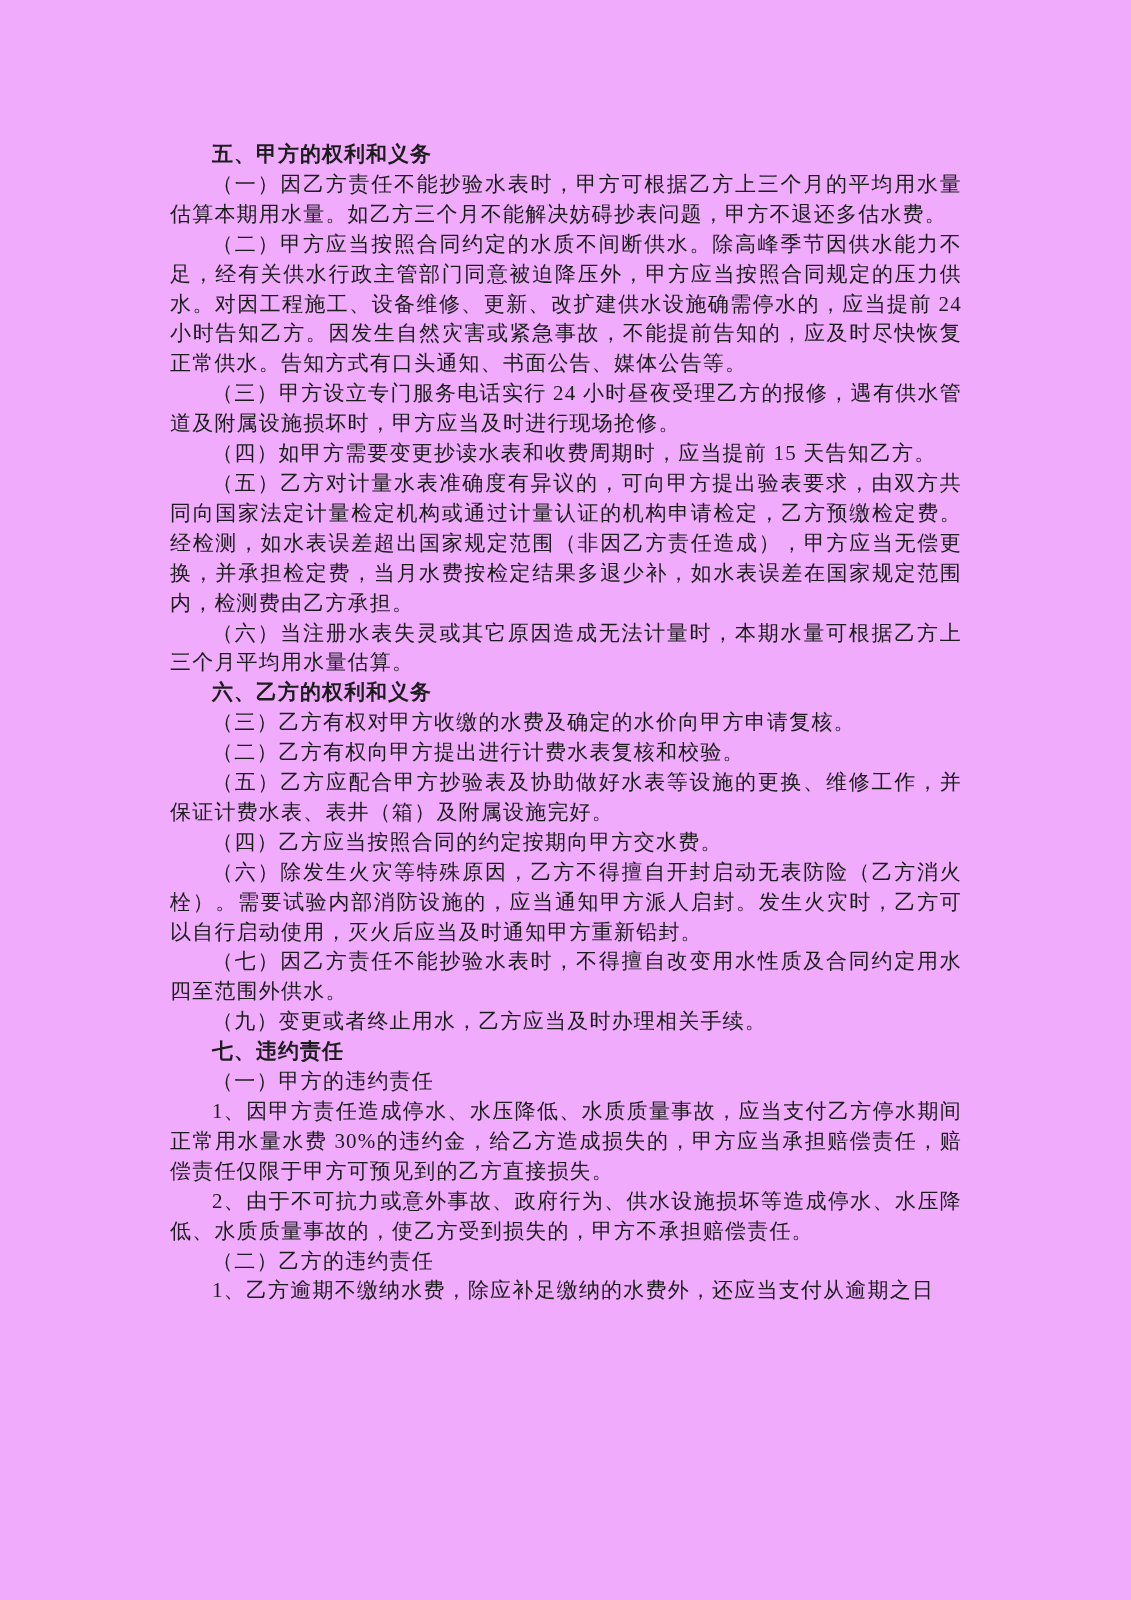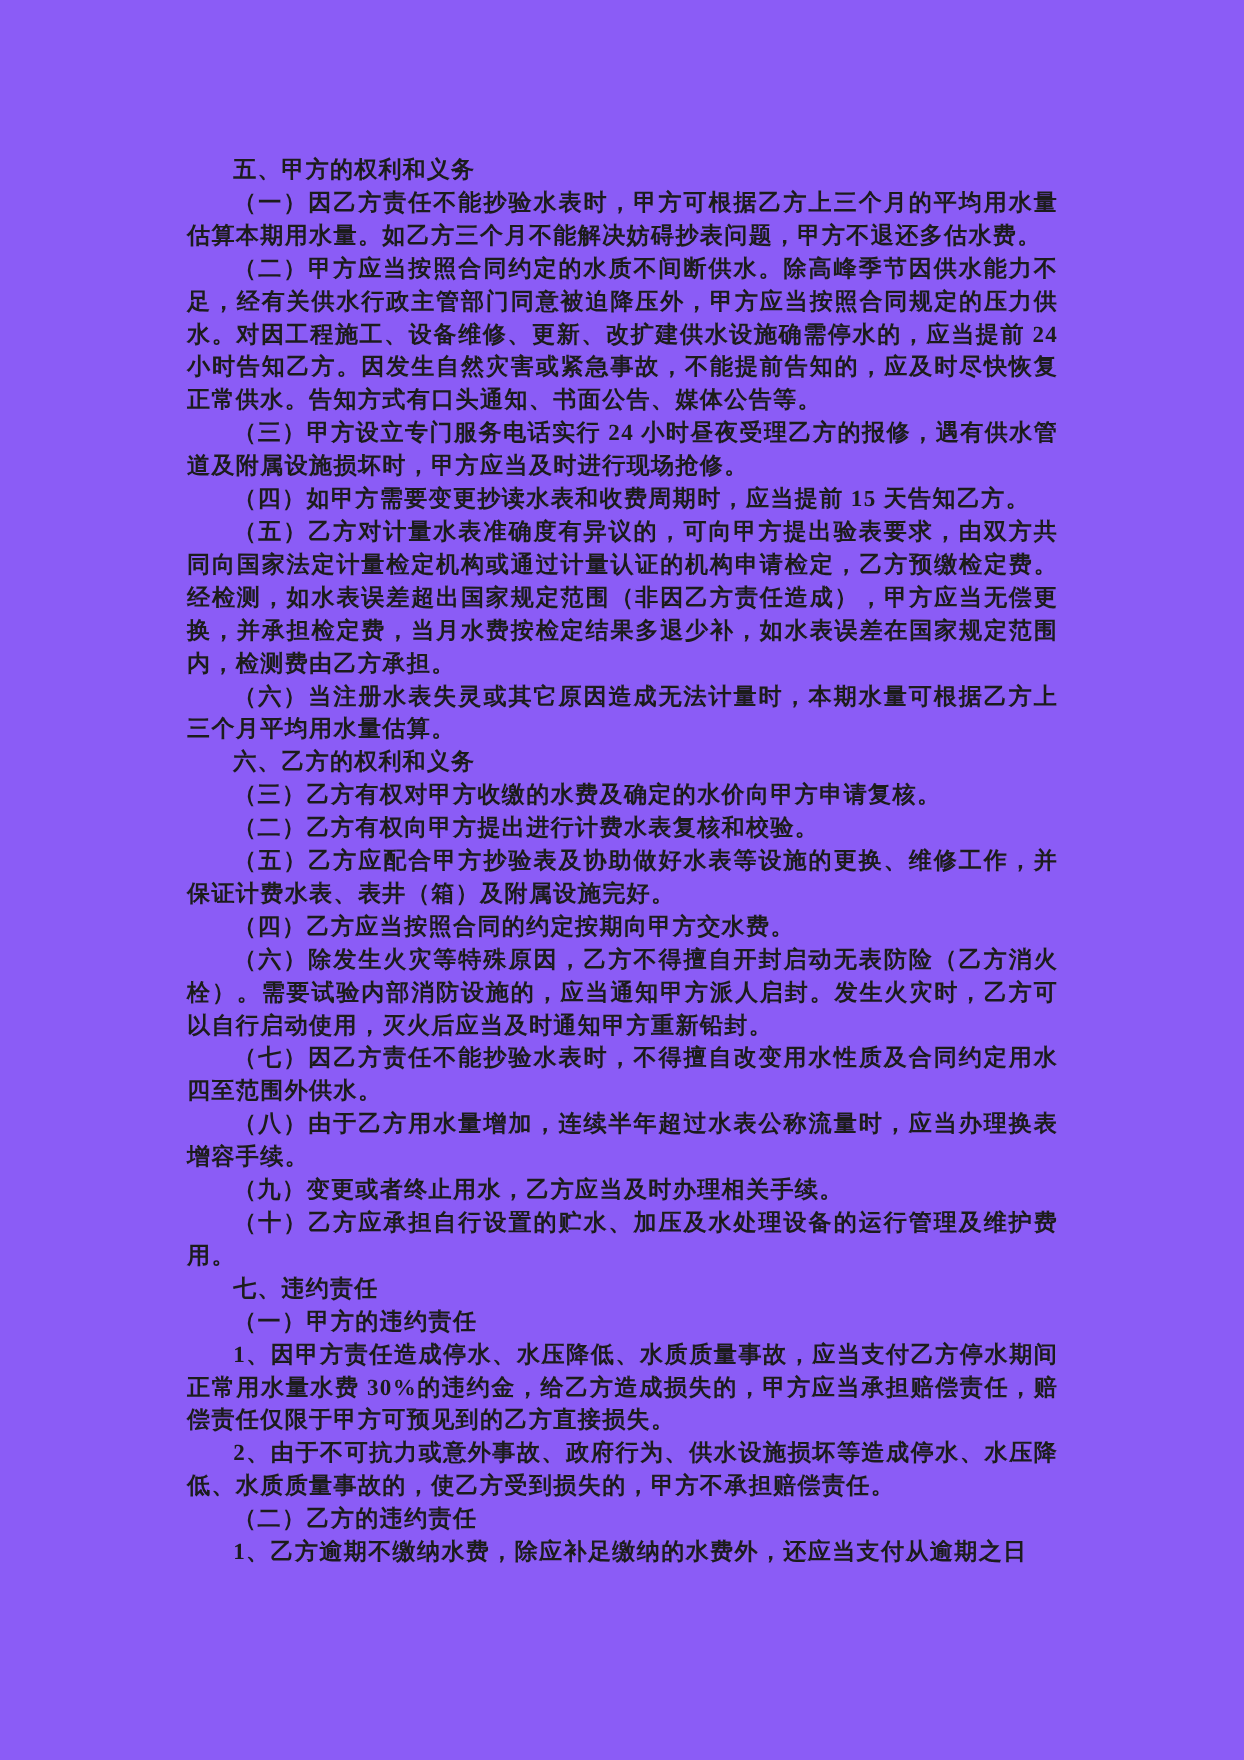--- a/index.html
+++ b/index.html
@@ -4,21 +4,21 @@
 <style>
   html, body {
     margin: 0;
     padding: 0;
     background: #ffffff;
   }
   .page {
     position: relative;
     width: 1131px;
     height: 1600px;
-    background: #8b5cf6;
+    background: #f0abfc;
     overflow: hidden;
     font-family: "Liberation Serif", "DejaVu Serif", serif;
   }
   .content {
     position: absolute;
     left: 170px;
     top: 140px;
     width: 792px;
     color: #1c1c1c;
   }
@@ -28,21 +28,21 @@
     line-height: 29.9px;
     font-weight: 700;
     text-indent: 2em;
     letter-spacing: 1px;
     white-space: nowrap;
   }
   .content p {
     margin: 0;
     font-size: 21px;
     line-height: 29.9px;
-    font-weight: 700;
+    font-weight: 400;
     text-indent: 2em;
     text-align: justify;
     letter-spacing: 1.2px;
   }
 </style>
 </head>
 <body>
 
 <div class="page">
   <div class="content">
@@ -58,23 +58,21 @@
     </section>
 
     <section>
       <h2>六、乙方的权利和义务</h2>
       <p>（三）乙方有权对甲方收缴的水费及确定的水价向甲方申请复核。</p>
       <p>（二）乙方有权向甲方提出进行计费水表复核和校验。</p>
       <p>（五）乙方应配合甲方抄验表及协助做好水表等设施的更换、维修工作，并保证计费水表、表井（箱）及附属设施完好。</p>
       <p>（四）乙方应当按照合同的约定按期向甲方交水费。</p>
       <p>（六）除发生火灾等特殊原因，乙方不得擅自开封启动无表防险（乙方消火栓）。需要试验内部消防设施的，应当通知甲方派人启封。发生火灾时，乙方可以自行启动使用，灭火后应当及时通知甲方重新铅封。</p>
       <p>（七）因乙方责任不能抄验水表时，不得擅自改变用水性质及合同约定用水四至范围外供水。</p>
-      <p>（八）由于乙方用水量增加，连续半年超过水表公称流量时，应当办理换表增容手续。</p>
       <p>（九）变更或者终止用水，乙方应当及时办理相关手续。</p>
-      <p>（十）乙方应承担自行设置的贮水、加压及水处理设备的运行管理及维护费用。</p>
     </section>
 
     <section>
       <h2>七、违约责任</h2>
       <p>（一）甲方的违约责任</p>
       <p>1、因甲方责任造成停水、水压降低、水质质量事故，应当支付乙方停水期间正常用水量水费 30%的违约金，给乙方造成损失的，甲方应当承担赔偿责任，赔偿责任仅限于甲方可预见到的乙方直接损失。</p>
       <p>2、由于不可抗力或意外事故、政府行为、供水设施损坏等造成停水、水压降低、水质质量事故的，使乙方受到损失的，甲方不承担赔偿责任。</p>
       <p>（二）乙方的违约责任</p>
       <p>1、乙方逾期不缴纳水费，除应补足缴纳的水费外，还应当支付从逾期之日</p>
     </section>

